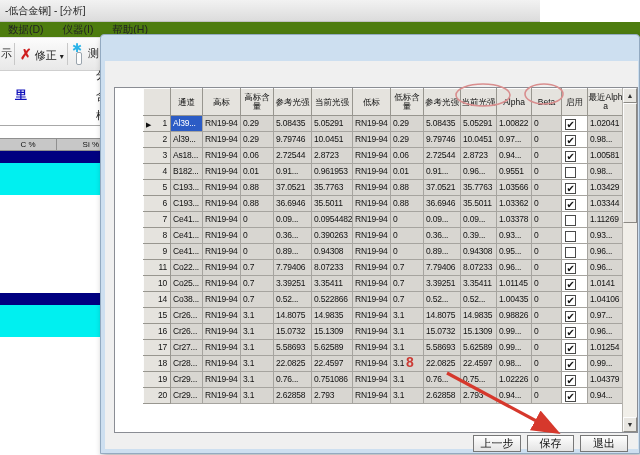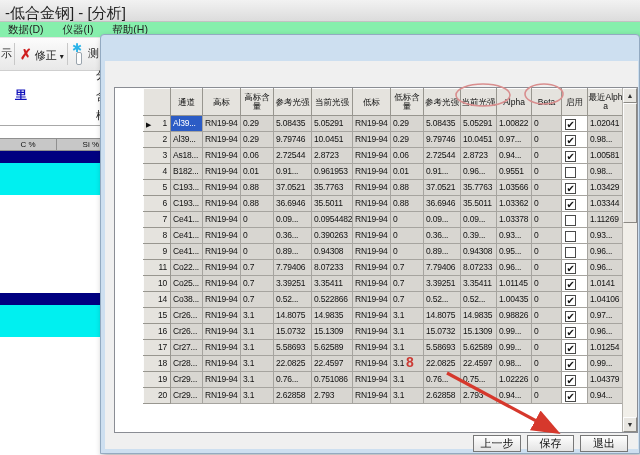--- a/index.html
+++ b/index.html
@@ -2,25 +2,25 @@
 <html><head>
 <meta charset="utf-8">
 <style>
   * { margin:0; padding:0; box-sizing:border-box; }
   html,body { background:#888; }
   #screen {
     position:relative; width:640px; height:455px; overflow:hidden;
     font-family:"Liberation Sans", sans-serif; background:#fff;
   }
   
-  .bg-titlebar { position:absolute; left:0; top:0; width:640px; height:22px;
+  .bg-titlebar { position:absolute; left:0; top:0; width:540px; height:22px;
     background:linear-gradient(#f2f2f2,#dcdcdc); border-bottom:1px solid #c2c2c2;
-    font-size:15px; color:#222; padding:4px 0 0 5px; }
+    font-size:10px; color:#222; padding:4px 0 0 5px; }
   .bg-menubar { position:absolute; left:0; top:22px; width:640px; height:16px;
-    background:#86efac; border-bottom:1px solid #e3e3e3; font-size:10.5px; color:#222; }
+    background:#4d7c0f; border-bottom:1px solid #e3e3e3; font-size:10.5px; color:#222; }
   .bg-menubar span { display:inline-block; padding:1px 8px 0 8px; }
   .bg-toolbar { position:absolute; left:0; top:38px; width:640px; height:33px;
     background:linear-gradient(#fcfcfc,#e8e8e8); border-bottom:1px solid #cfcfcf;
     font-size:11px; color:#222; }
   .tb-item { position:absolute; top:8px; white-space:nowrap; }
   .tb-sep { position:absolute; top:5px; width:1px; height:22px; background:#c8c8c8; }
   .x-icon { color:#cf2020; font-weight:bold; font-size:14px; }
   .torch { position:absolute; top:6px; left:72px; width:14px; height:22px; }
   .torch .stick { position:absolute; left:4px; top:8px; width:6px; height:13px;
     background:#fdfdfd; border:1px solid #9aa4ad; border-radius:2px; }

